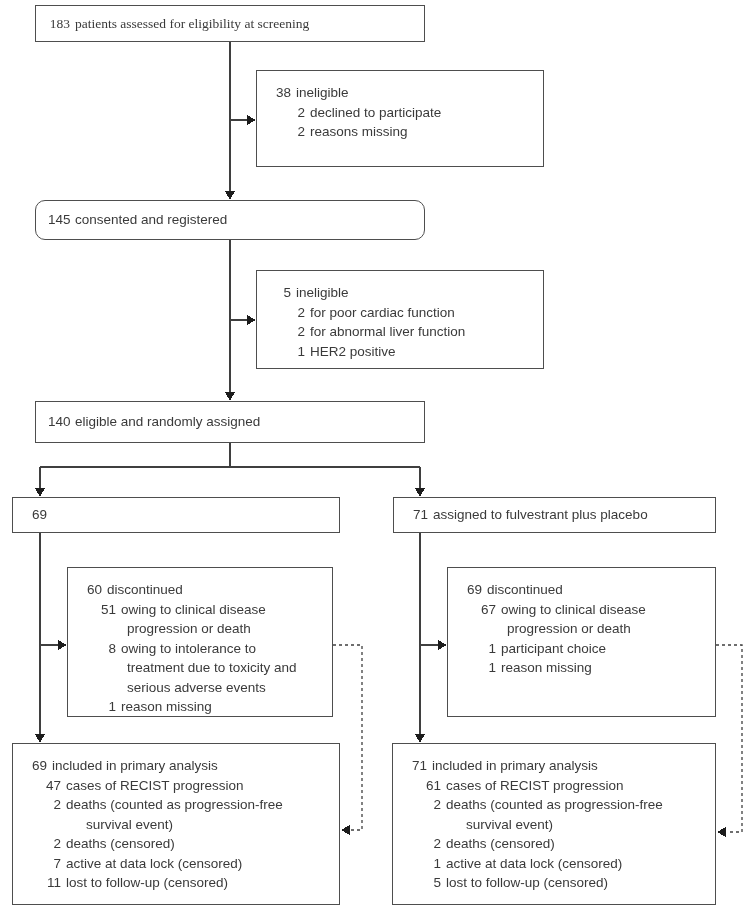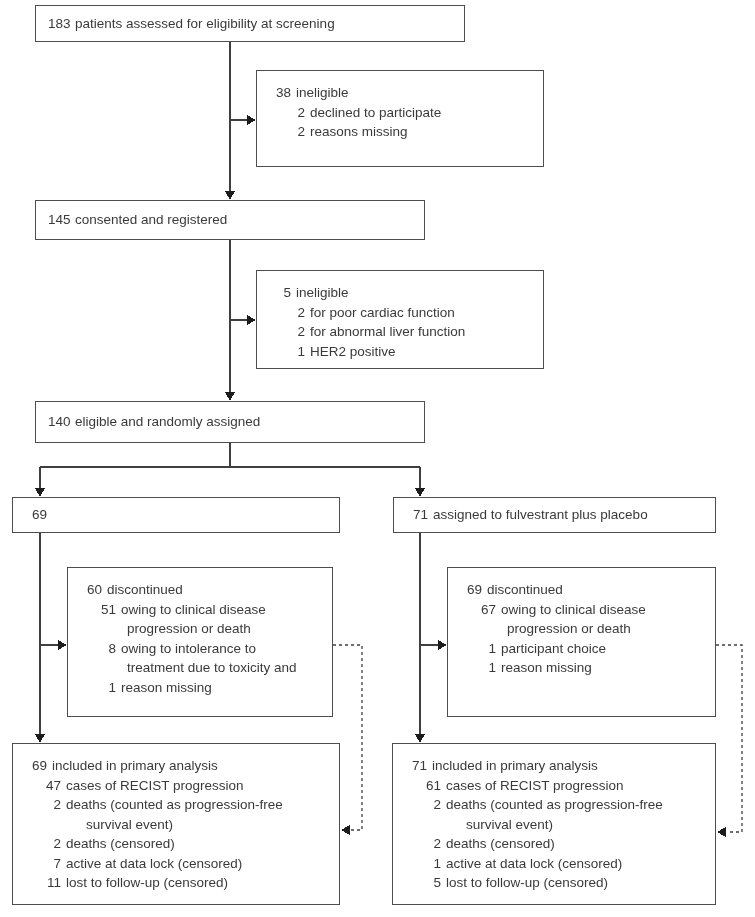--- a/index.html
+++ b/index.html
@@ -60,21 +60,21 @@
       <polygon points="420,497 415,488 425,488"></polygon>
       <polygon points="40,743 35,734 45,734"></polygon>
       <polygon points="67,645 58,640 58,650"></polygon>
       <polygon points="420,743 415,734 425,734"></polygon>
       <polygon points="447,645 438,640 438,650"></polygon>
       <polygon points="341,830 350,825 350,835"></polygon>
       <polygon points="717,832 726,827 726,837"></polygon>
     </g>
   </svg>
 
-  <div class="box single" style="left:35px; top:5px; width:430px; height:37px;">
+  <div class="box single" style="left:35px; top:5px; width:390px; height:37px;font-family:Liberation Serif, serif;">
     <span class="row lv0">
         <span class="num">183</span>
         <span class="txt">patients assessed for eligibility at screening</span>
       </span>
   </div>
 
   <div class="box multi" style="left:256px; top:70px; width:288px; height:97px;">
       <div class="row lv0">
         <span class="num">38</span>
         <span class="txt">ineligible</span>
@@ -82,21 +82,21 @@
       <div class="row lv1">
         <span class="num">2</span>
         <span class="txt">declined to participate</span>
       </div>
       <div class="row lv1">
         <span class="num">2</span>
         <span class="txt">reasons missing</span>
       </div>
     </div>
 
-  <div class="box single" style="left:35px; top:200px; width:390px; height:40px;">
+  <div class="box single" style="left:35px; top:200px; width:390px; height:40px;border-radius:10px;">
     <span class="row lv0">
         <span class="num">145</span>
         <span class="txt">consented and registered</span>
       </span>
   </div>
 
   <div class="box multi" style="left:256px; top:270px; width:288px; height:99px;">
       <div class="row lv0">
         <span class="num">5</span>
         <span class="txt">ineligible</span>
@@ -149,20 +149,24 @@
         <span class="txt">progression or death</span>
       </div>
       <div class="row lv1">
         <span class="num">8</span>
         <span class="txt">owing to intolerance to</span>
       </div>
       <div class="row lv2">
         <span class="num"></span>
         <span class="txt">treatment due to toxicity and</span>
       </div>
+      <div class="row lv2">
+        <span class="num"></span>
+        <span class="txt">serious adverse events</span>
+      </div>
       <div class="row lv1">
         <span class="num">1</span>
         <span class="txt">reason missing</span>
       </div>
     </div>
 
   <div class="box multi" style="left:447px; top:567px; width:269px; height:150px;">
       <div class="row lv0">
         <span class="num">69</span>
         <span class="txt">discontinued</span>

